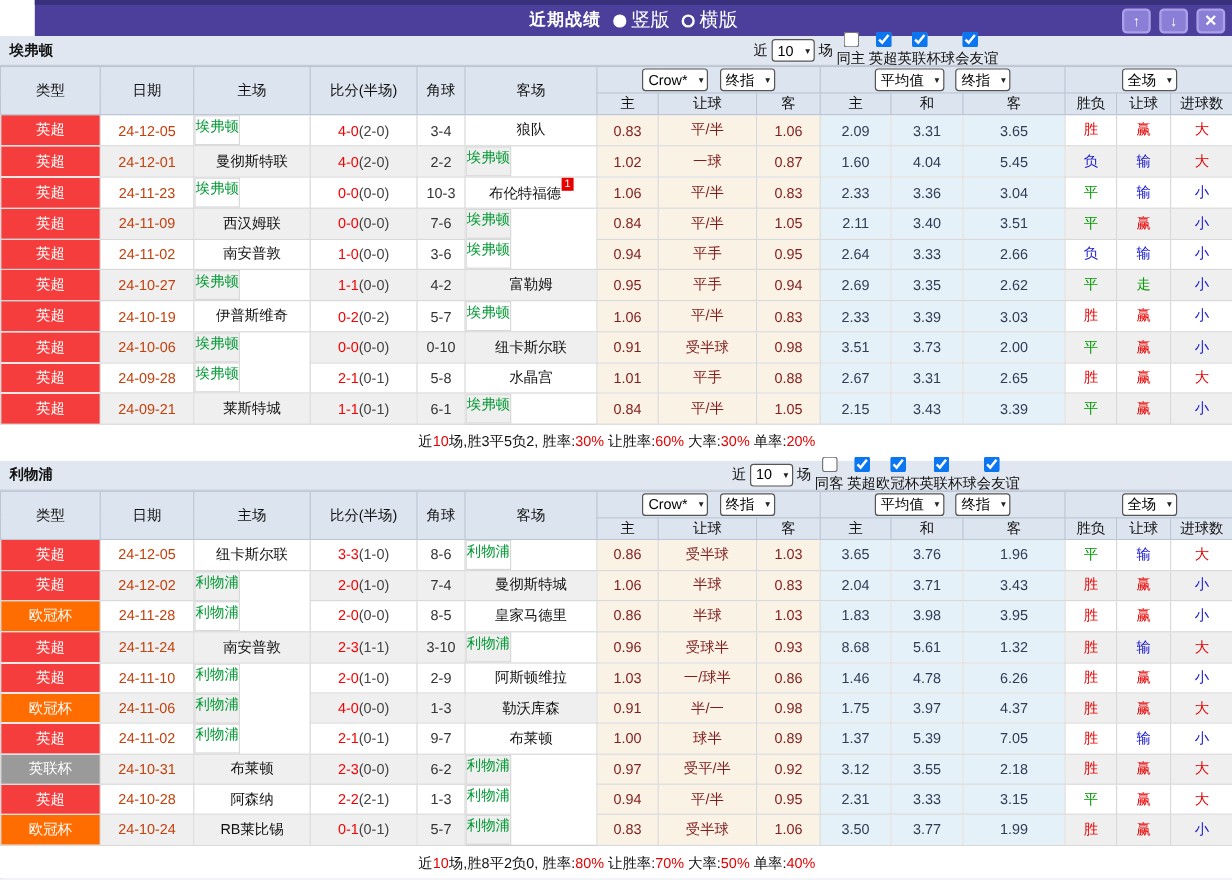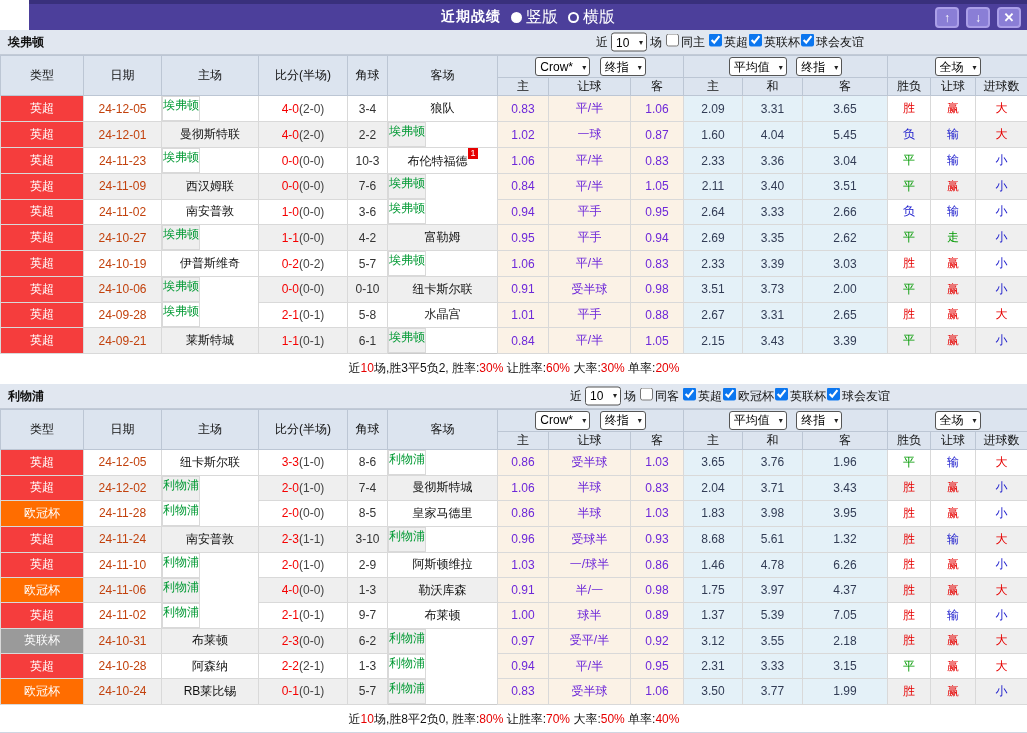--- a/index.html
+++ b/index.html
@@ -14,41 +14,41 @@
   .radio { width:11px; height:11px; border:2px solid #fff; border-radius:50%; display:inline-block; background:transparent; }
   .radio.sel { background:#fff; }
   .win-btns { position:absolute; right:6px; top:3px; display:flex; gap:7px; }
   .win-btn { width:24px; height:21px; background:#8a7ed6; border:2px solid #ab9fe8; border-radius:4px; color:#fff; font-weight:bold; font-size:12px; line-height:16px; text-align:center; cursor:pointer; padding:0; }
   .win-btn.close { font-size:13px; }
 
   
   .teambar { position:relative; height:25px; background:#e1e7f0; border-bottom:1px solid #c2cad6; }
   .team-name { position:absolute; left:8px; top:50%; transform:translateY(-50%); font-weight:bold; color:#111; }
   .filterbar { position:absolute; left:730px; top:50%; transform:translate(-50%,-50%); display:flex; align-items:center; gap:3px; white-space:nowrap; color:#111; }
-  .filterbar label { display:inline-flex; align-items:flex-start; gap:1px; cursor:pointer; }
+  .filterbar label { display:inline-flex; align-items:center; gap:1px; cursor:pointer;flex-direction:column; }
   input[type=checkbox] { width:13px; height:13px; accent-color:#0b76ef; margin:0 1px; }
 
   
   .sel { position:relative; display:inline-block; }
   .sel select { appearance:none; -webkit-appearance:none; border:1px solid #555; border-radius:3px; background:#fff; font-size:12px; padding:1px 16px 1px 4px; height:19px; color:#000; cursor:pointer; font-family:inherit; }
   .sel .arr { position:absolute; right:4px; top:50%; transform:translateY(-50%); font-size:8px; color:#222; pointer-events:none; }
 
   
   table { border-collapse:collapse; table-layout:fixed; width:1027px; }
   thead th { background:#dce4ef; font-weight:normal; color:#111; border:1px solid #bcc6d4; }
   tr.h1 th { height:22px; }
   tr.h2 th { height:18px; font-size:12px; }
   th.grp .sel { margin:0 3px; }
   tbody td { height:25px; border:1px solid #d9d9d9; text-align:center; overflow:hidden; white-space:nowrap; }
   tbody tr.alt td { background:#efefef; }
   td.lg { color:#fff; }
   td.dt { color:#c2410c; }
   td.team { color:#111; }
   td.team.sel { color:#009933; }
-  td.cream { background:#fbf2e6 !important; color:#6d28d9;margin-left:20px; }
+  td.cream { background:#fbf2e6 !important; color:#7f1d1d;margin-left:20px; }
   td.blue { background:#e4f1f8 !important; color:#323c55; }
   td.score .sc { color:#f50000; }
   td.score .hf { color:#444; }
   td.res { font-weight:normal; }
   .c-red { color:#e60000; }
   .c-green { color:#009900; }
   .c-blue { color:#1818cc; }
   sup.bdg { display:inline-block; background:#e60000; color:#fff; font-size:9px; line-height:11px; padding:0 2px; margin-left:1px; position:relative; top:-4px; }
   tfoot td { height:30px; background:#fff; border-top:1px solid #ccc; text-align:center; color:#111; }
   tfoot .red { color:#e60000; }

